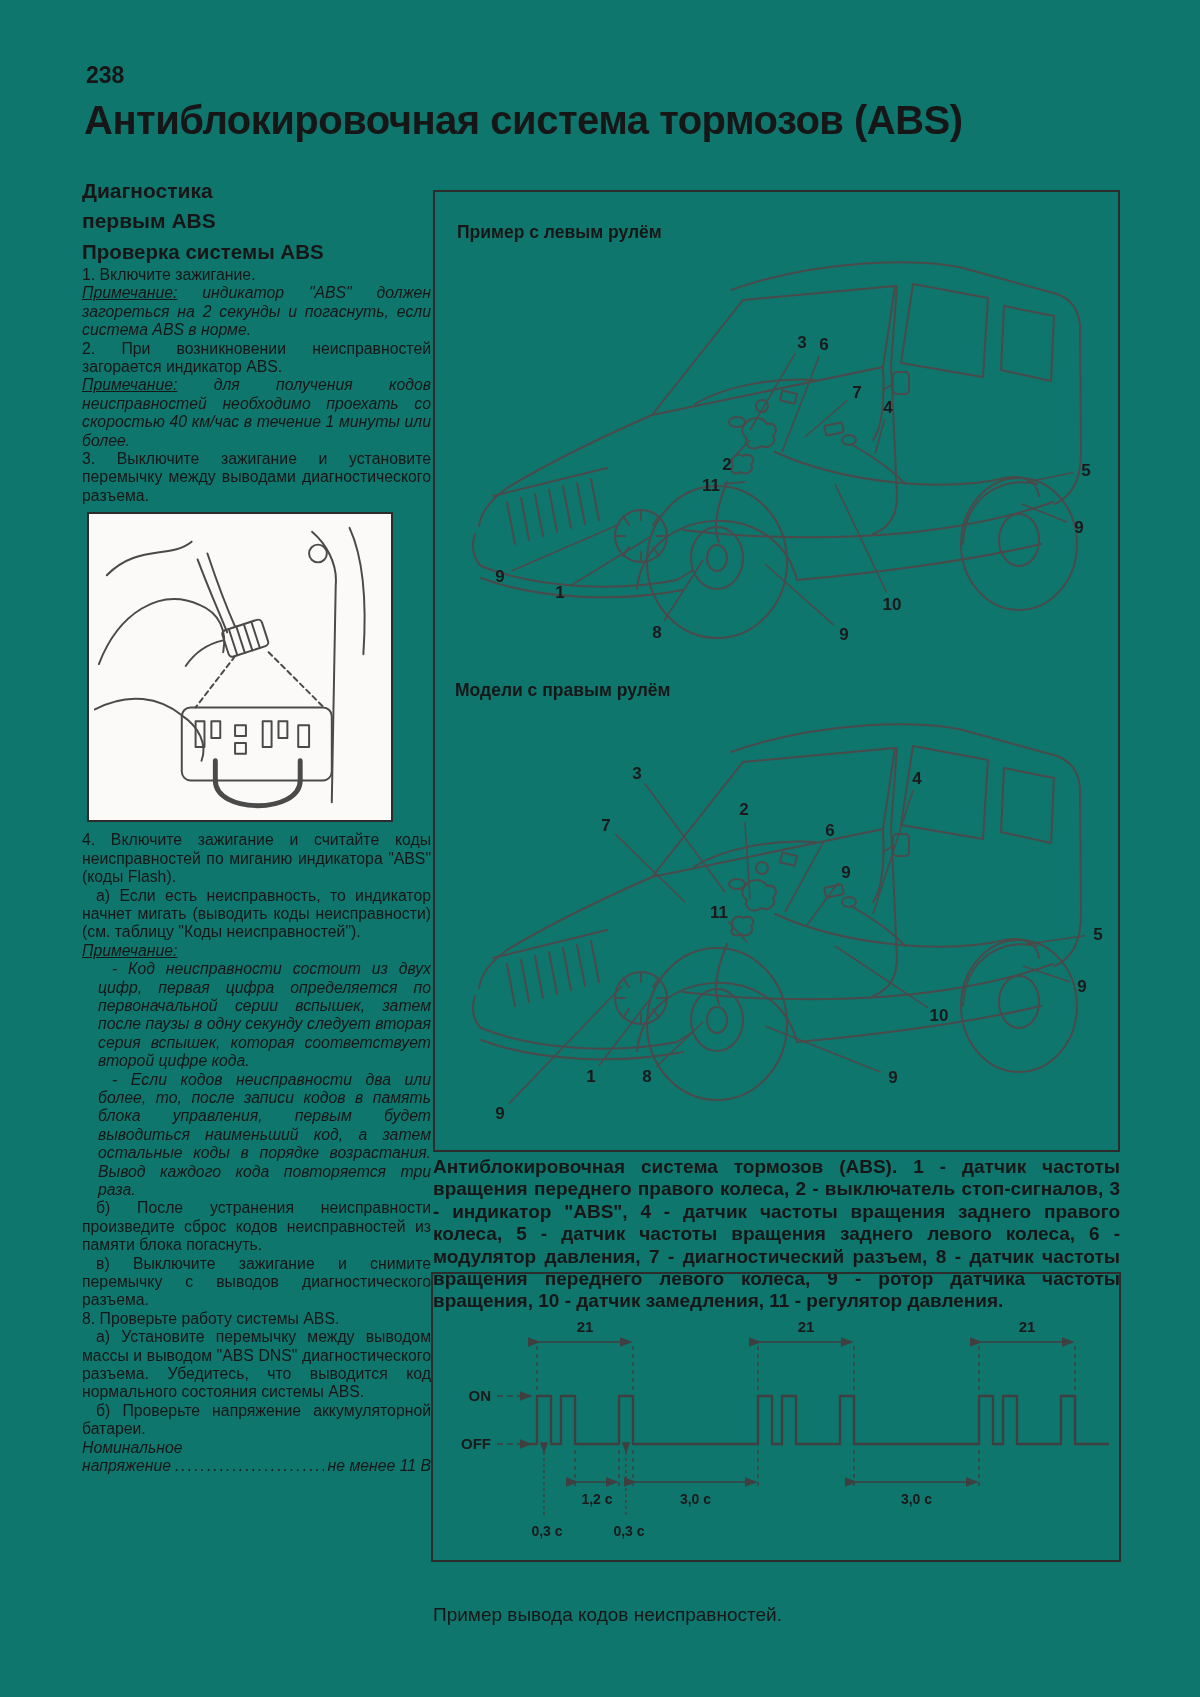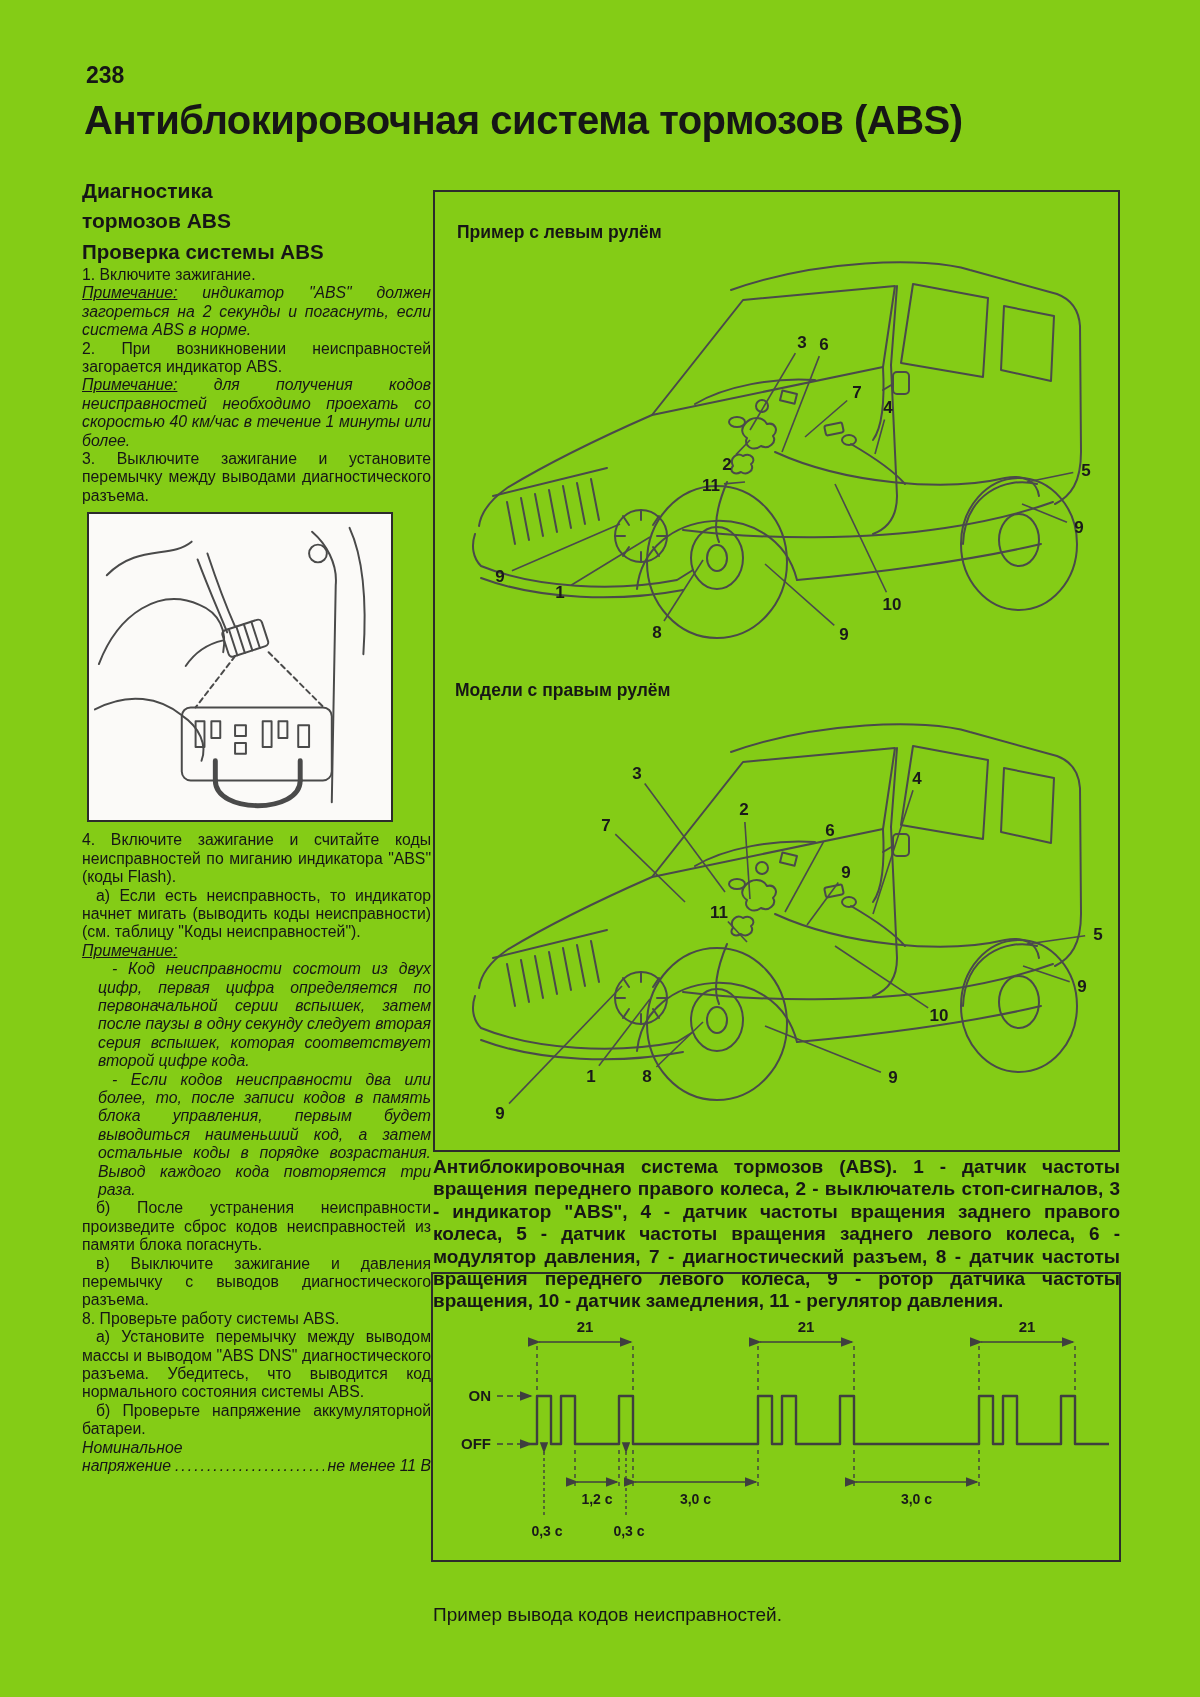--- a/index.html
+++ b/index.html
@@ -1,16 +1,16 @@
 <!DOCTYPE html>
 <html><head>
 <meta charset="utf-8">
 <style>
   html,body{margin:0;padding:0;background:#e8e8e6;}
-  #page{position:relative;width:1200px;height:1697px;background:#84cc16;color:#161616;
+  #page{position:relative;width:1200px;height:1697px;background:#0f766e;color:#161616;
         font-family:"Liberation Sans",sans-serif;margin:0 auto;overflow:hidden;}
   .page-num{position:absolute;left:86px;top:62px;font-size:23px;font-weight:bold;}
   .main-title{position:absolute;left:84px;top:98px;font-size:40px;font-weight:bold;
               letter-spacing:-0.5px;white-space:nowrap;}
   
   .left-col{position:absolute;left:82px;top:176px;width:349px;font-size:15.8px;
             line-height:18.4px;text-align:justify;}
   .left-col h2{margin:0;font-size:21px;line-height:30px;}
   .left-col h3{margin:4px 0 3px 0;font-size:20.5px;line-height:23px;}
   .left-col p{margin:0;}
@@ -36,21 +36,21 @@
 <body>
 
 <div id="page">
 
   <div class="page-num">238</div>
   <div class="main-title">Антиблокировочная система тормозов (ABS)</div>
 
   <div class="left-col">
     <h2>
       <span>Диагностика</span><br>
-      <span>тормозов ABS</span>
+      <span>первым ABS</span>
     </h2>
     <h3>Проверка системы ABS</h3>
 
     <div id="lc-top">
         <p class="step">1. Включите зажигание.</p>
         <p class="note"><span class="lead">Примечание:</span> индикатор "ABS" должен загореться на 2 секунды и погаснуть, если система ABS в норме.</p>
         <p class="step">2. При возникновении неисправностей загорается индикатор ABS.</p>
         <p class="note"><span class="lead">Примечание:</span> для получения кодов неисправностей необходимо проехать со скоростью 40 км/час в течение 1 минуты или более.</p>
         <p class="step">3. Выключите зажигание и установите перемычку между выводами диагностического разъема.</p>
       </div>
@@ -88,21 +88,21 @@
       </svg>
     </div>
 
     <div id="lc-bottom">
         <p class="step">4. Включите зажигание и считайте коды неисправностей по миганию индикатора "ABS" (коды Flash).</p>
         <p class="sub">а) Если есть неисправность, то индикатор начнет мигать (выводить коды неисправности) (см. таблицу "Коды неисправностей").</p>
         <p class="note"><span class="lead">Примечание:</span></p>
         <p class="note item">- Код неисправности состоит из двух цифр, первая цифра определяется по первоначальной серии вспышек, затем после паузы в одну секунду следует вторая серия вспышек, которая соответствует второй цифре кода.</p>
         <p class="note item">- Если кодов неисправности два или более, то, после записи кодов в память блока управления, первым будет выводиться наименьший код, а затем остальные коды в порядке возрастания. Вывод каждого кода повторяется три раза.</p>
         <p class="sub">б) После устранения неисправности произведите сброс кодов неисправностей из памяти блока погаснуть.</p>
-        <p class="sub">в) Выключите зажигание и давления перемычку с выводов диагностического разъема.</p>
+        <p class="sub">в) Выключите зажигание и снимите перемычку с выводов диагностического разъема.</p>
         <p class="step">8. Проверьте работу системы ABS.</p>
         <p class="sub">а) Установите перемычку между выводом массы и выводом "ABS DNS" диагностического разъема. Убедитесь, что выводится код нормального состояния системы ABS.</p>
         <p class="sub">б) Проверьте напряжение аккумуляторной батареи.</p>
       </div>
 
     <div class="spec">
       <div>Номинальное</div>
       <div class="spec-row">
         <span>напряжение</span>
         <span class="spec-dots">......................................</span>

